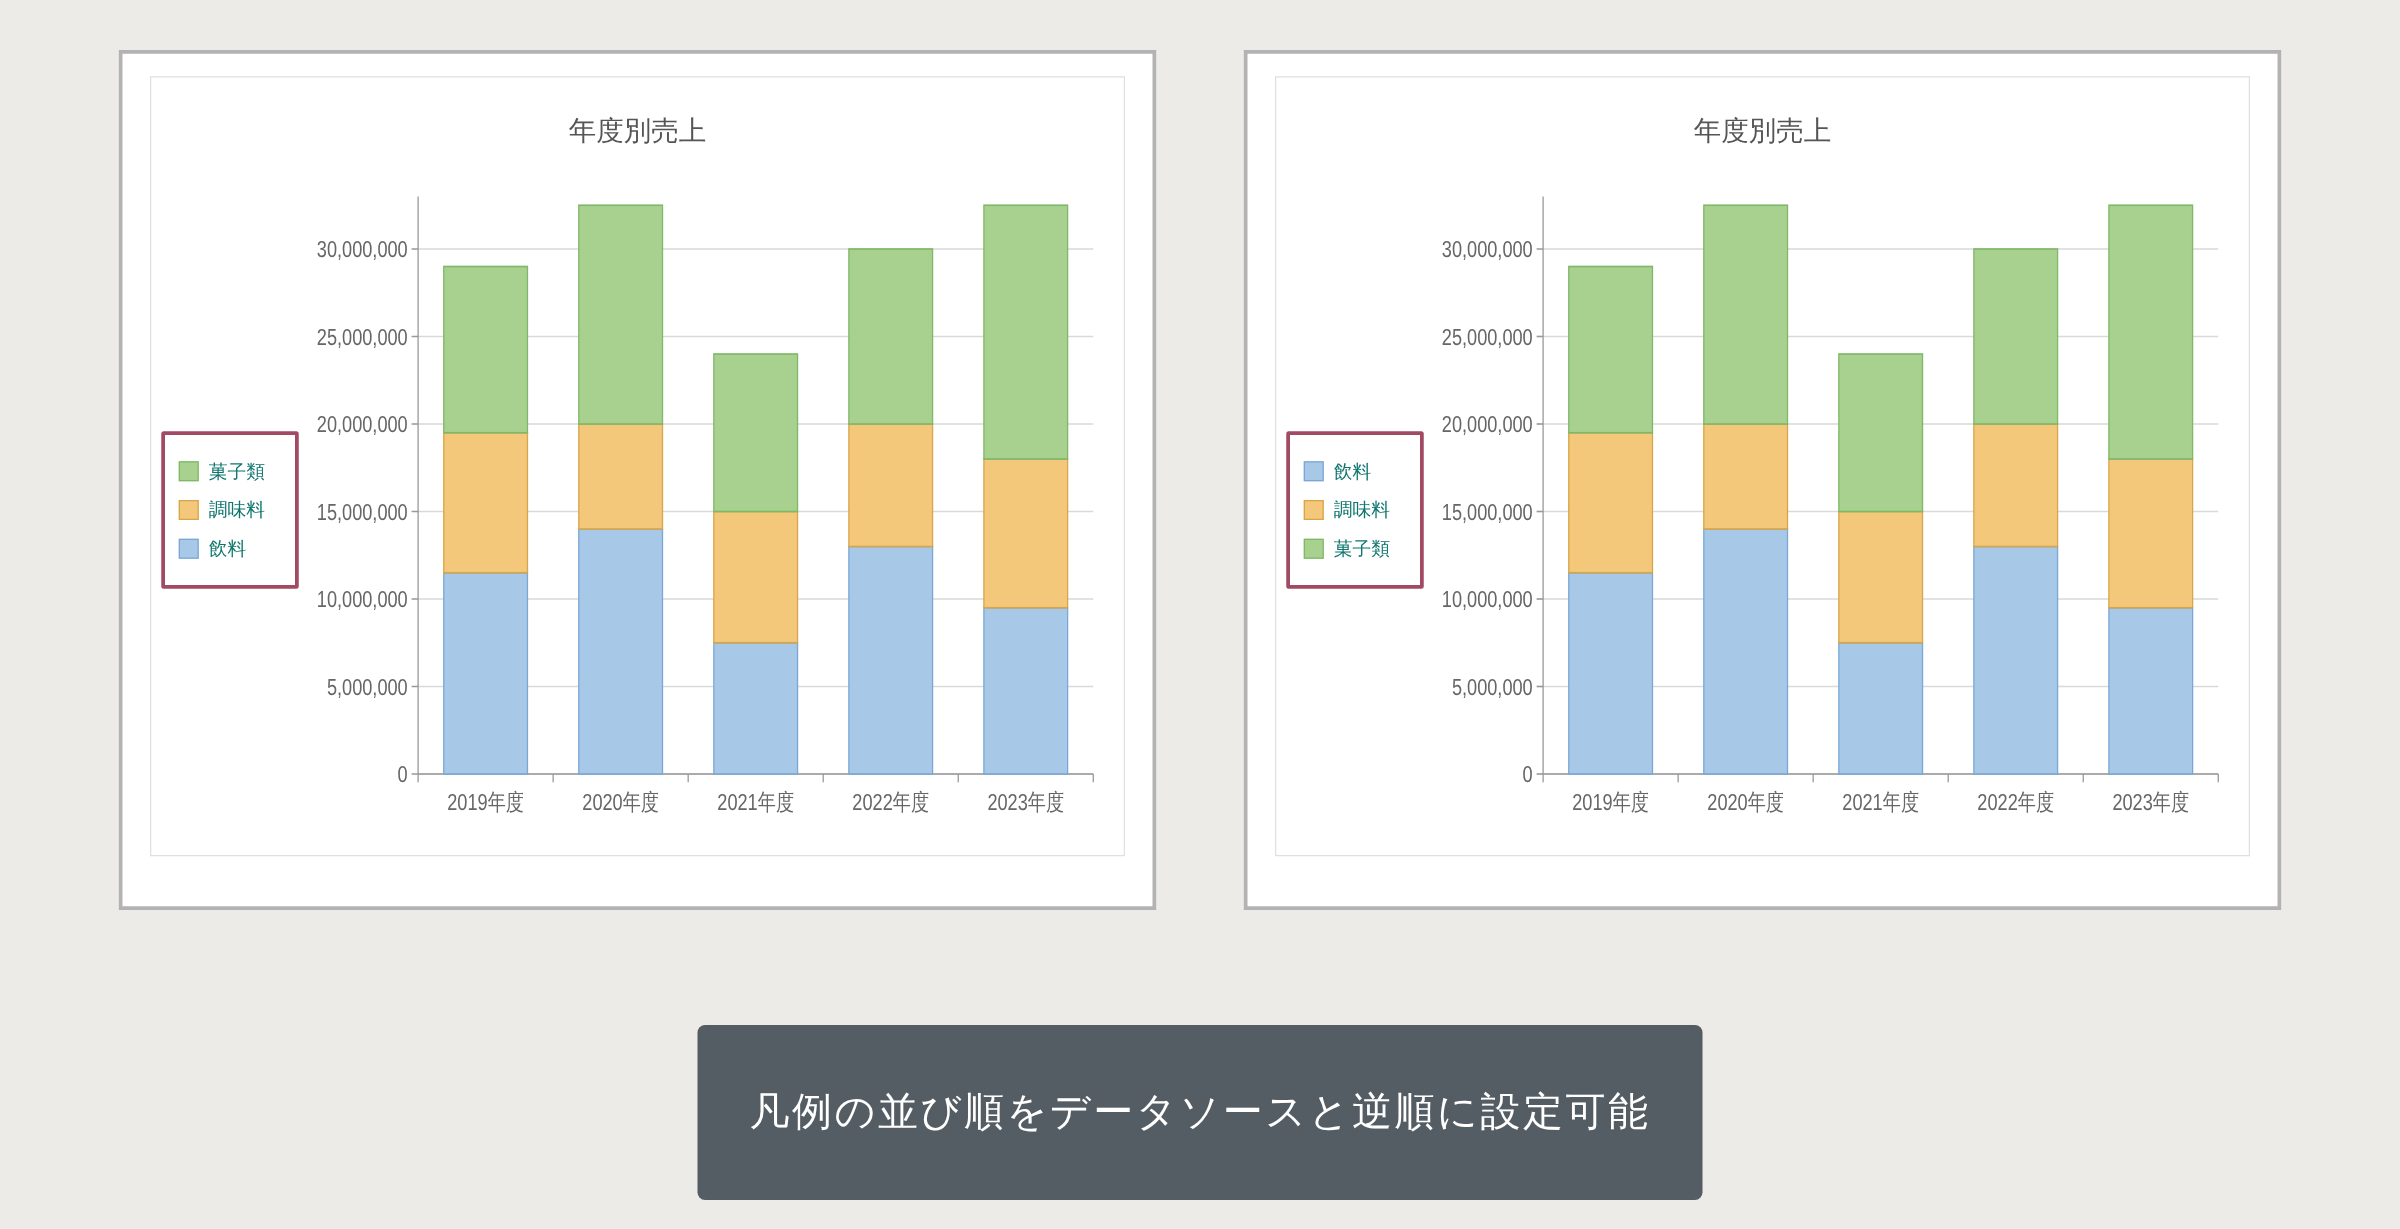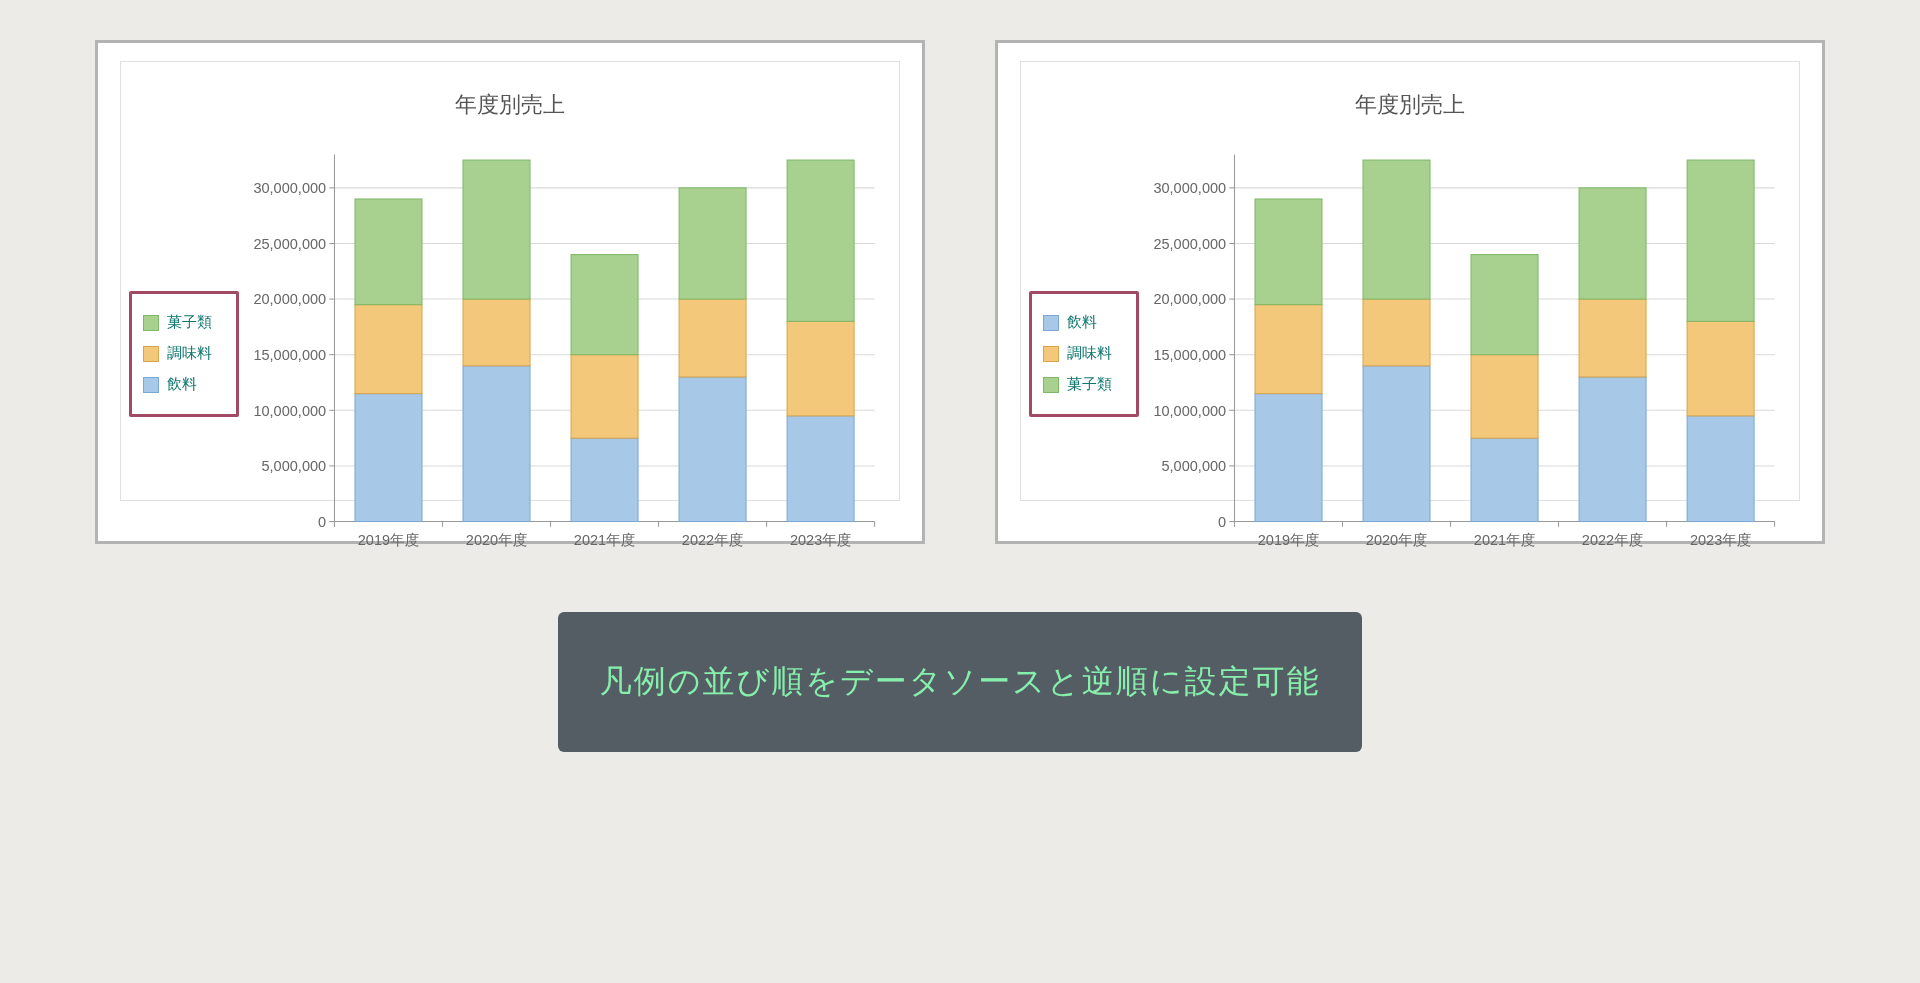--- a/index.html
+++ b/index.html
@@ -5,21 +5,21 @@
   html,body{margin:0;padding:0;width:100%;height:100%;}
   body{
     background:#ecebe7;
     font-family:"Hiragino Sans","Yu Gothic","Meiryo",sans-serif;
     display:flex;flex-direction:column;align-items:center;
     padding:40px 50px 60px;box-sizing:border-box;
   }
   .charts-row{display:flex;gap:70px;justify-content:center;width:100%;}
   .chart-card{
     background:#fff;border:3px solid #b3b3b3;box-sizing:border-box;
-    padding:18px 22px 40px;width:830px;height:504px;flex-shrink:0;
+    padding:18px 22px 40px;width:830px;height:688px;flex-shrink:0;
   }
   .chart-inner{
     border:1px solid #e0e0e0;width:100%;height:100%;box-sizing:border-box;
     display:flex;flex-direction:column;padding:10px 14px 12px;position:relative;
   }
   .chart-title{
     text-align:center;font-size:22px;color:#555;padding:18px 0 24px;
   }
   .chart-body{flex:1;display:flex;position:relative;}
   .legend{
@@ -37,21 +37,21 @@
   .sw-orange{background:#f3c87a;border:1px solid #d9a54a;}
   .sw-green{background:#a8d18f;border:1px solid #7fb867;}
   .plot{flex:1;position:relative;margin-left:4px;}
   svg{width:100%;height:100%;}
   .grid line{stroke:#d9d9d9;stroke-width:1;}
   .axis-line{stroke:#999;stroke-width:1;}
   .bar-blue{fill:#a8c8e8;stroke:#7aa8d6;stroke-width:1;}
   .bar-orange{fill:#f3c87a;stroke:#d9a54a;stroke-width:1;}
   .bar-green{fill:#a8d18f;stroke:#7fb867;stroke-width:1;}
   .caption-box{
-    margin-top:68px;background:#555d64;color:#86efac;font-size:32px;
+    margin-top:92px;background:#555d64;color:#ffffff;font-size:32px;
     padding:48px 42px;border-radius:6px;letter-spacing:2px;
   }
 </style>
 </head>
 <body>
 
 <div class="charts-row">
 
   <div class="chart-card">
     <div class="chart-inner">

